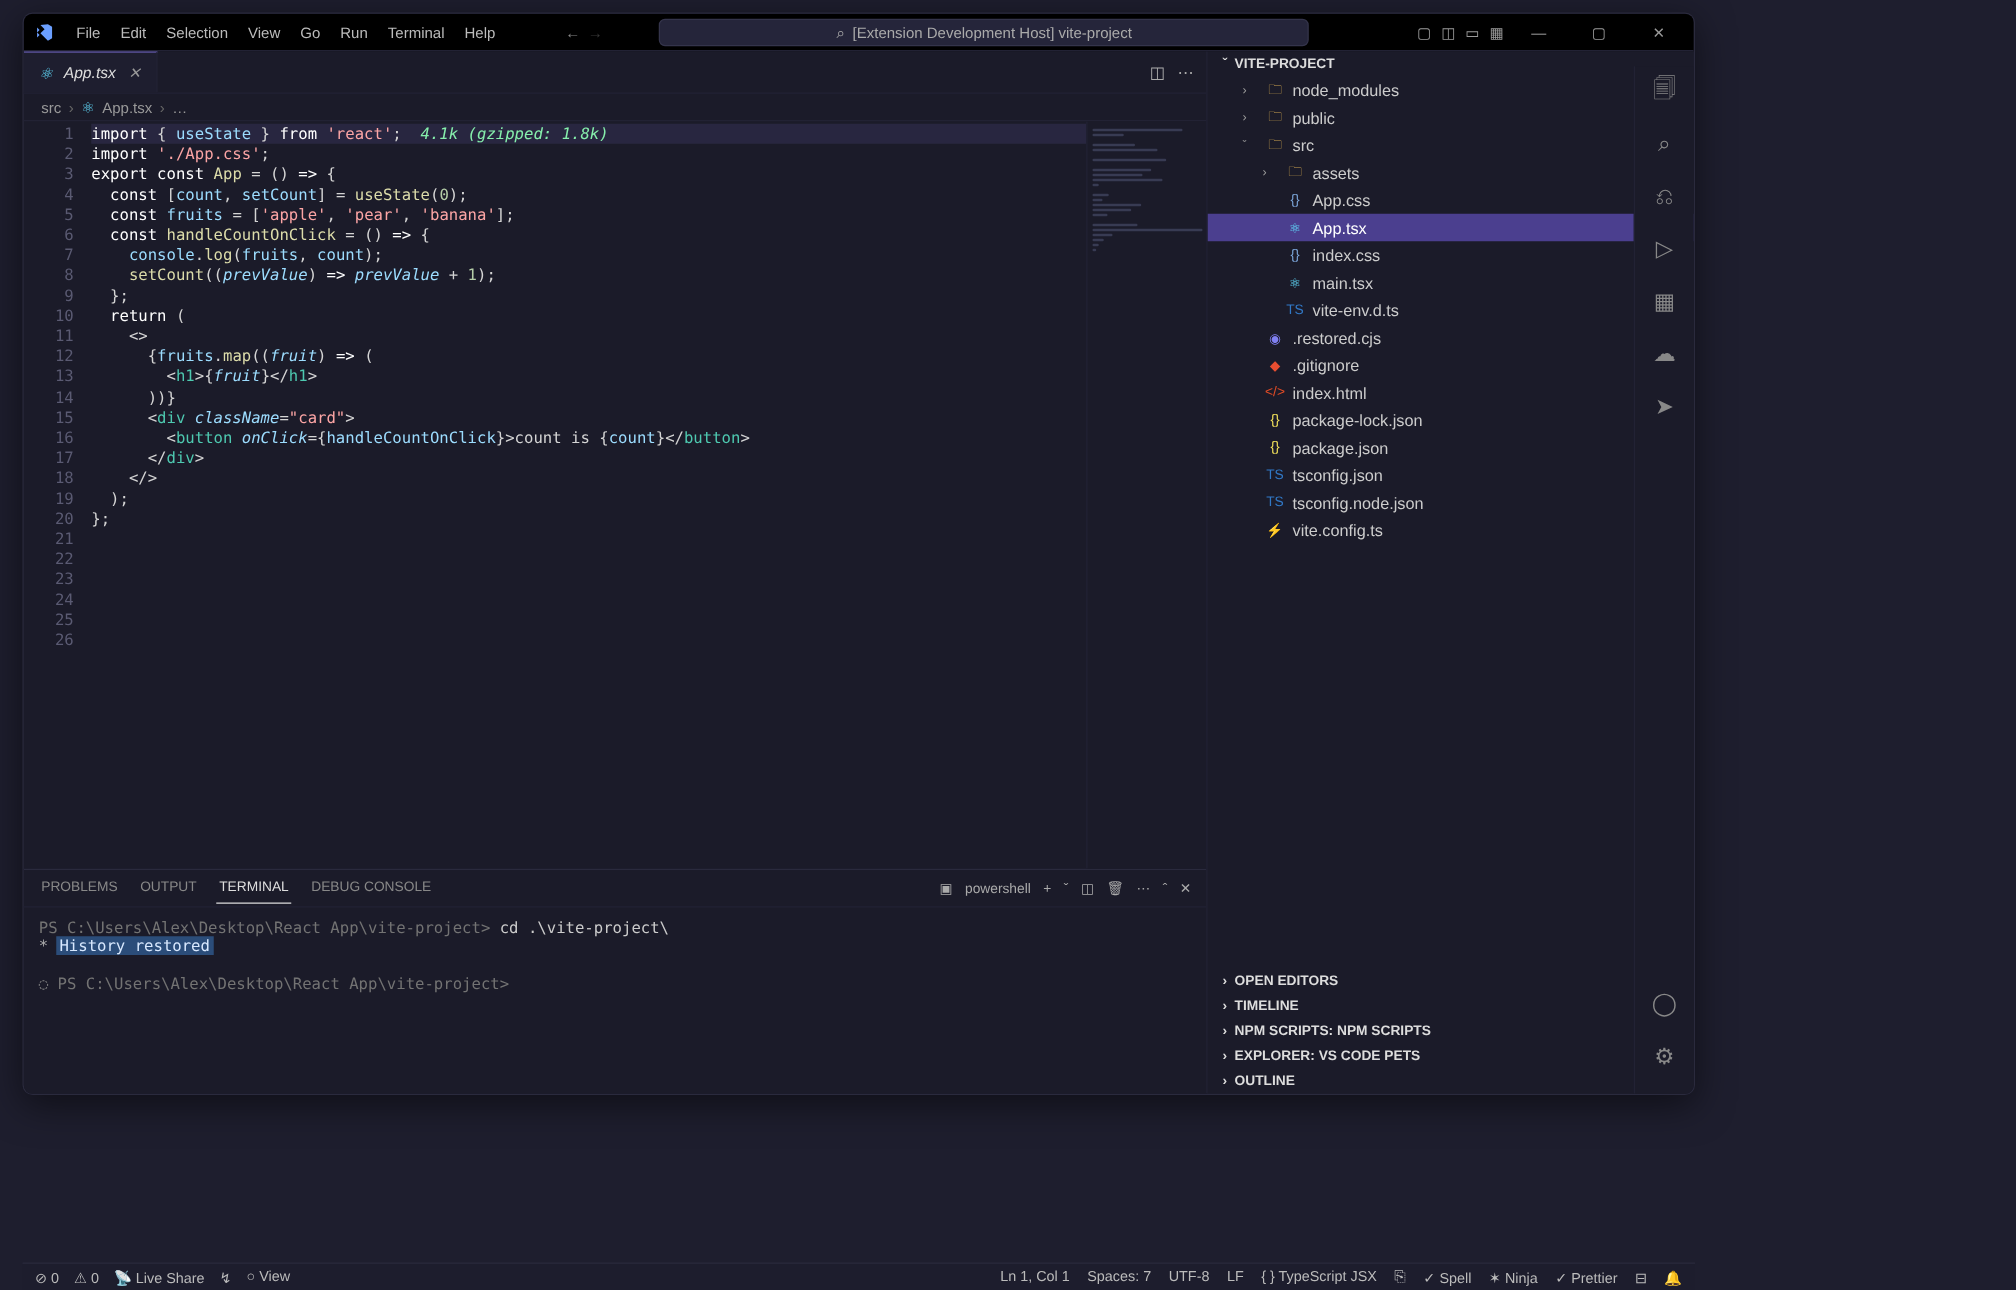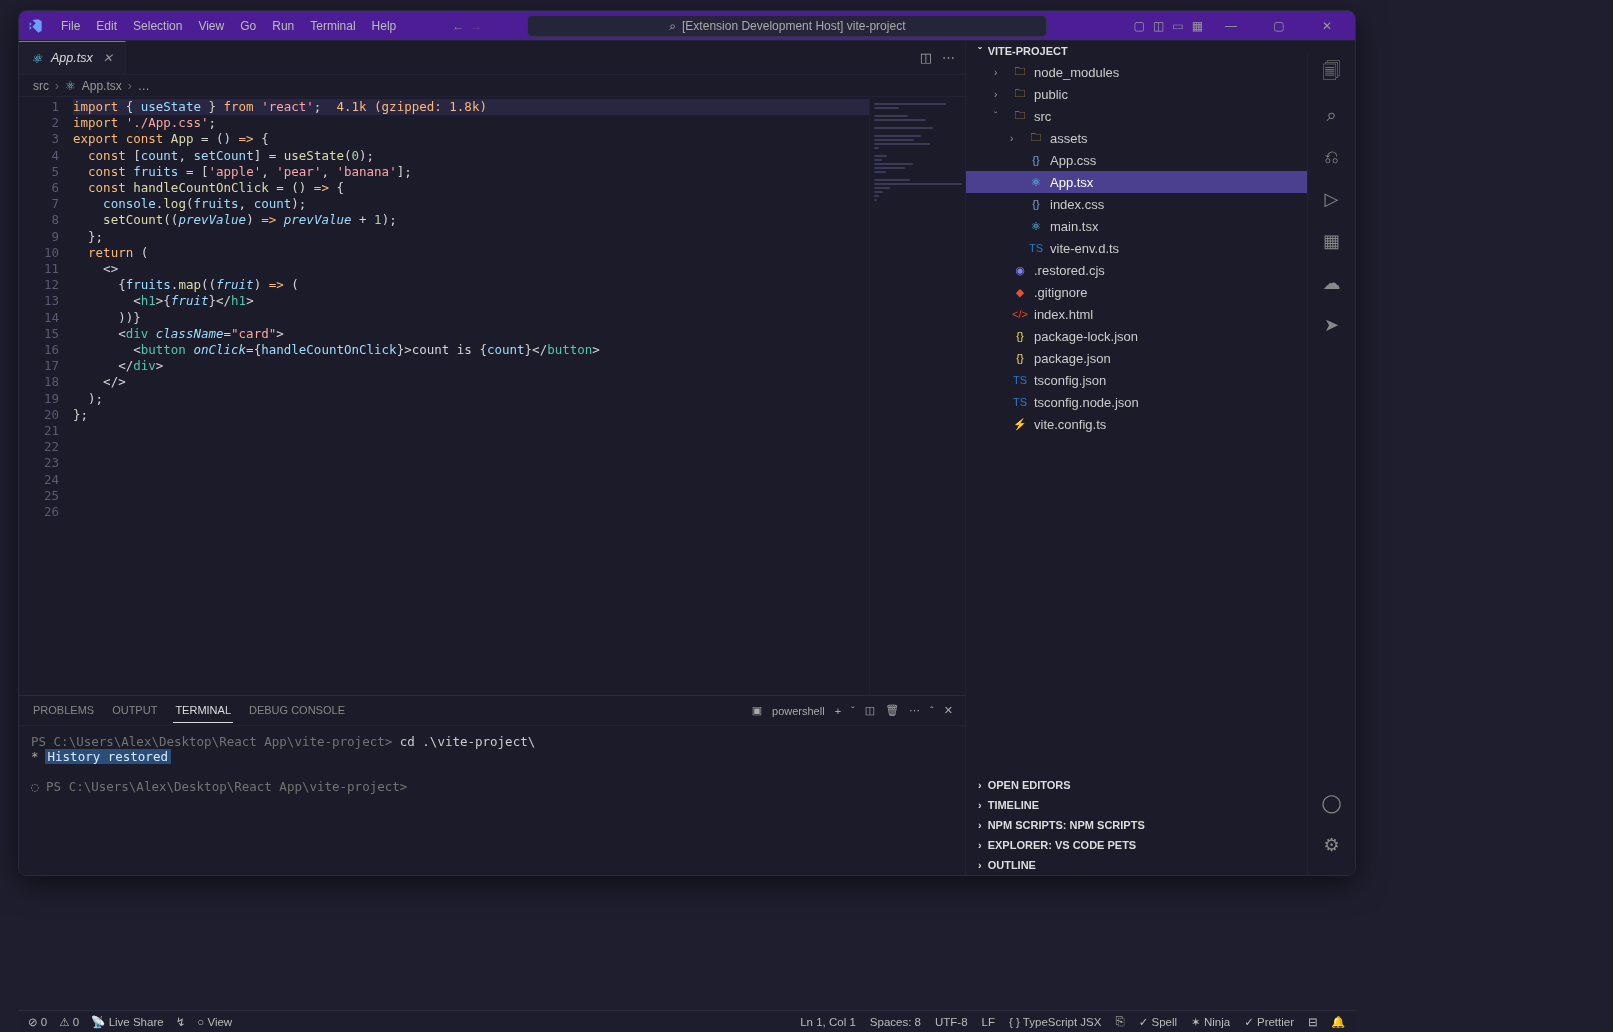--- a/index.html
+++ b/index.html
@@ -20,21 +20,21 @@
     background: #1b1b29;
     border: 1px solid #2a2a3d;
     border-radius: 8px;
     display: flex; flex-direction: column;
     box-shadow: 0 8px 30px rgba(0,0,0,0.5);
     overflow: hidden;
   }
   
   .titlebar {
     height: 30px;
-    background: #4c1d95;
+    background: #000000;
     display: flex; align-items: center;
     padding: 0 8px;
     gap: 4px;
     font-size: 12px;
     color: #bbb;
     border-bottom: 1px solid #222234;
   }
   .titlebar .logo { width: 16px; height: 16px; margin-right: 6px; }
   .titlebar .menu-item { padding: 4px 8px; cursor: pointer; border-radius: 4px; }
   .titlebar .spacer { flex: 0 0 40px; }
@@ -78,29 +78,29 @@
 
   
   .editor-wrap { flex: 1; display: flex; overflow: hidden; position: relative; }
   .gutter { width: 54px; text-align: right; padding: 2px 14px 0 0; color: #5a5a72; font-family: Consolas, monospace; font-size: 12.5px; line-height: 16.2px; user-select: none;}
   .code { flex: 1; padding: 2px 0 0 0; font-family: Consolas, monospace; font-size: 12.5px; line-height: 16.2px; white-space: pre; color: #c9c9d9;}
   .code .line.hl { background: rgba(120,110,200,0.15); }
   .minimap { width: 96px; background: #1b1b29; border-left: 1px solid #222234; padding: 6px 4px; overflow: hidden;}
   .minimap .mm-line { height: 2px; margin-bottom: 2px; background: #4c5170; opacity: 0.6; border-radius: 1px; }
 
   
-  .tk-k { color: #fdba74; }    
+  .tk-k { color: #ffffff; }    
   .tk-s { color: #fca5a5; }    
   .tk-n { color: #b5cea8; }    
   .tk-f { color: #dcdcaa; }    
   .tk-v { color: #9cdcfe; }    
   .tk-t { color: #4ec9b0; }    
   .tk-p { color: #d4d4d4; }    
   .tk-i { color: #9cdcfe; font-style: italic; } 
-  .tk-hl { color: #fdba74; }
+  .tk-hl { color: #86efac; font-style: italic; }
 
   
   .panel {
     height: 180px; background: #1b1b29; border-top: 1px solid #2a2a3d;
     display: flex; flex-direction: column;
   }
   .panel-tabs { height: 30px; display: flex; align-items: center; gap: 26px; padding: 0 12px; font-size: 11px; color: #888; border-bottom: 1px solid #222234;}
   .panel-tabs .pt { cursor: pointer; padding: 6px 2px; }
   .panel-tabs .pt.active { color: #ddd; border-bottom: 1px solid #ddd; }
   .panel-tabs .pt-right { margin-left: auto; display: flex; align-items: center; gap: 10px; color: #aaa; }
@@ -448,21 +448,21 @@
 <div class="statusbar">
   <div id="sb-left" style="display:flex;gap:12px">
       <span class="sb-item">⊘ 0</span>
       <span class="sb-item">⚠ 0</span>
       <span class="sb-item">📡 Live Share</span>
       <span class="sb-item">↯ </span>
       <span class="sb-item">○ View</span>
     </div>
   <div class="sb-right" id="sb-right">
       <span class="sb-item">Ln 1, Col 1</span>
-      <span class="sb-item">Spaces: 8</span>
+      <span class="sb-item">Spaces: 7</span>
       <span class="sb-item">UTF-8</span>
       <span class="sb-item">LF</span>
       <span class="sb-item">{ } TypeScript JSX</span>
       <span class="sb-item">⎘ </span>
       <span class="sb-item">✓ Spell</span>
       <span class="sb-item">✶ Ninja</span>
       <span class="sb-item">✓ Prettier</span>
       <span class="sb-item">⊟ </span>
       <span class="sb-item">🔔 </span>
     </div>

